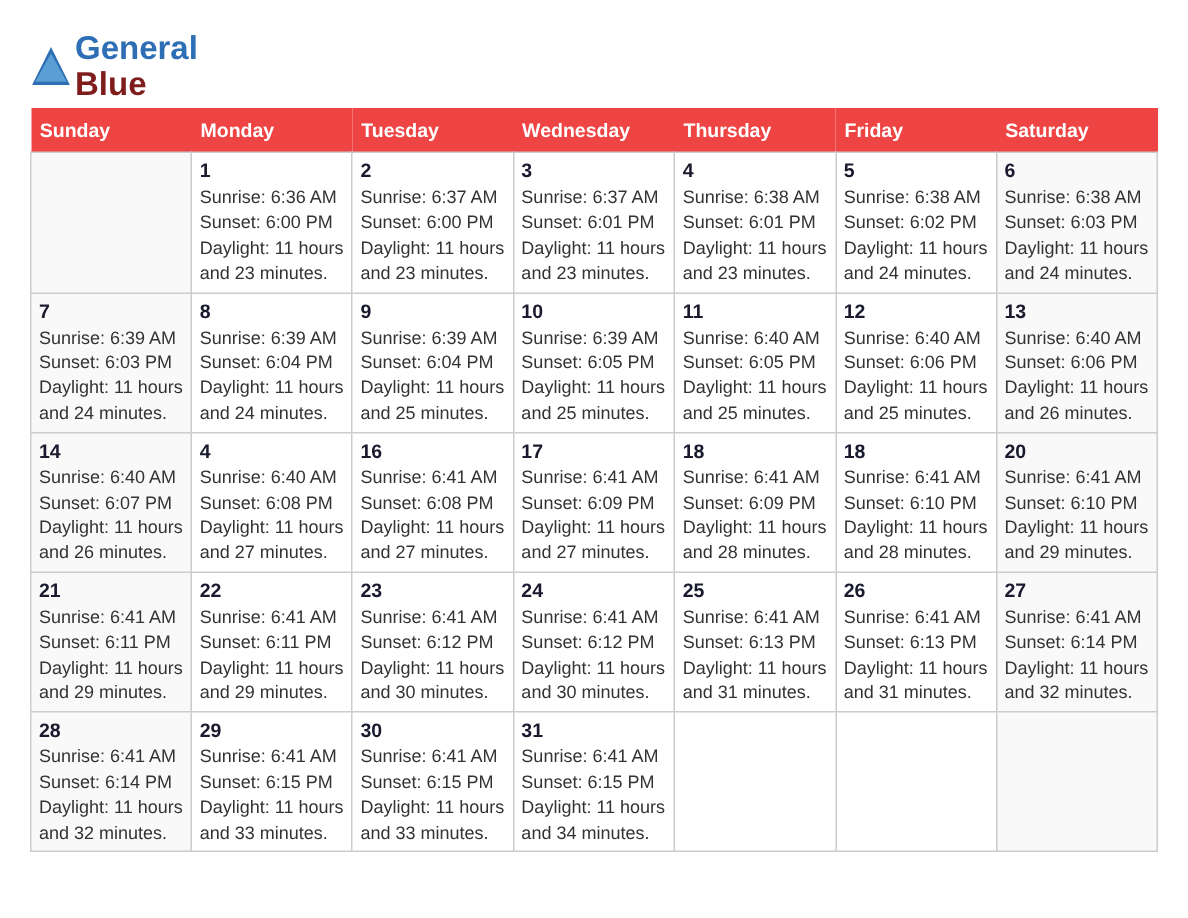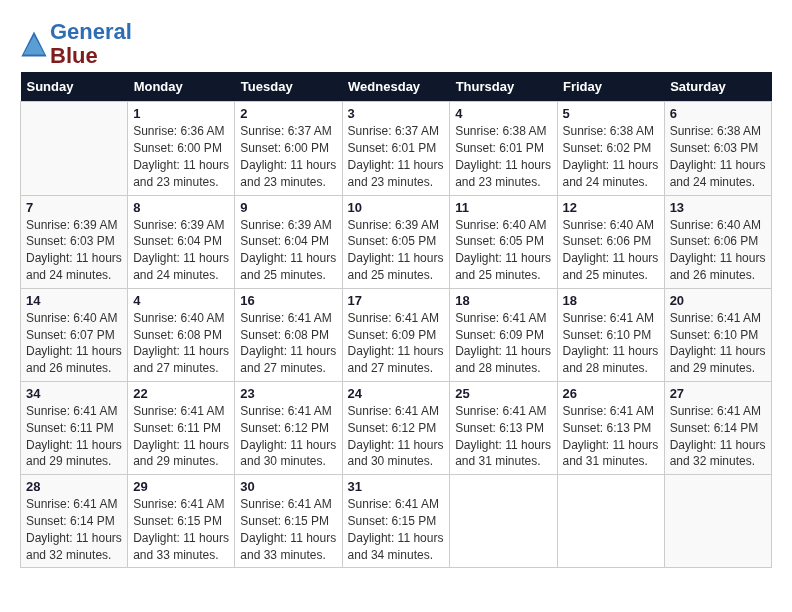--- a/index.html
+++ b/index.html
@@ -45,21 +45,21 @@
     .calendar-subtitle {
       font-size: 16px;
       color: #444;
     }
     table {
       width: 100%;
       border-collapse: collapse;
       font-size: 11px;
     }
     thead tr th {
-      background-color: #0f172a;
+      background-color: #ef4444;
       color: #fff;
       padding: 7px 6px;
       text-align: left;
       font-size: 13px;
       font-weight: bold;
     }
     tbody tr td {
       border: 1px solid #ccc;
       vertical-align: top;
       padding: 4px 5px;
@@ -256,21 +256,21 @@
         <td>
           <span class="day-number">20</span>
           <div class="day-detail" style="white-space: pre-line;">Sunrise: 6:41 AM
 Sunset: 6:10 PM
 Daylight: 11 hours
 and 29 minutes.</div>
         </td>
       </tr>
       <tr>
         <td>
-          <span class="day-number">34</span>
+          <span class="day-number">21</span>
           <div class="day-detail" style="white-space: pre-line;">Sunrise: 6:41 AM
 Sunset: 6:11 PM
 Daylight: 11 hours
 and 29 minutes.</div>
         </td>
         <td>
           <span class="day-number">22</span>
           <div class="day-detail" style="white-space: pre-line;">Sunrise: 6:41 AM
 Sunset: 6:11 PM
 Daylight: 11 hours

